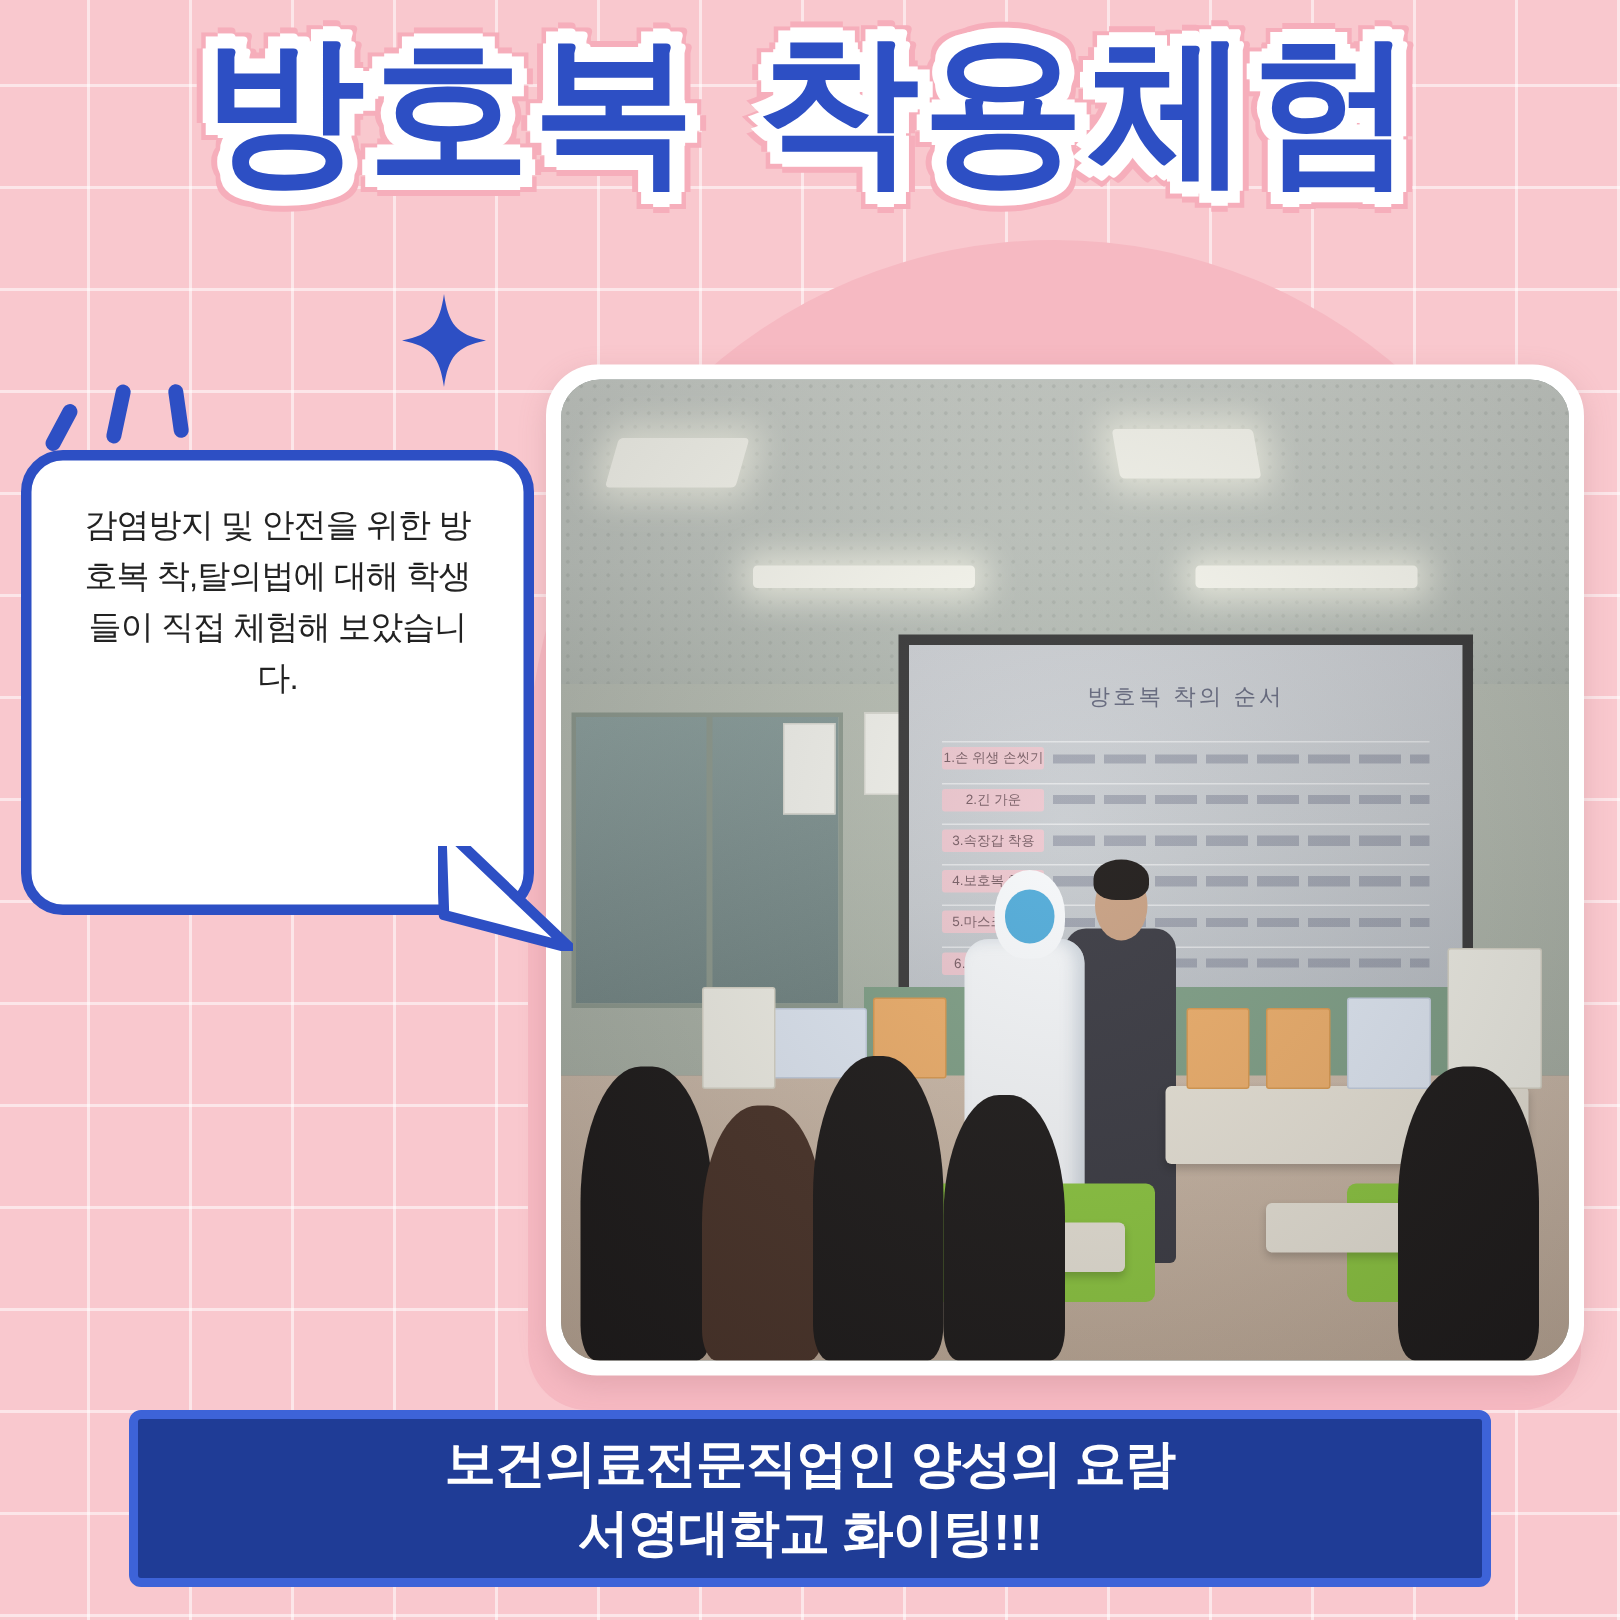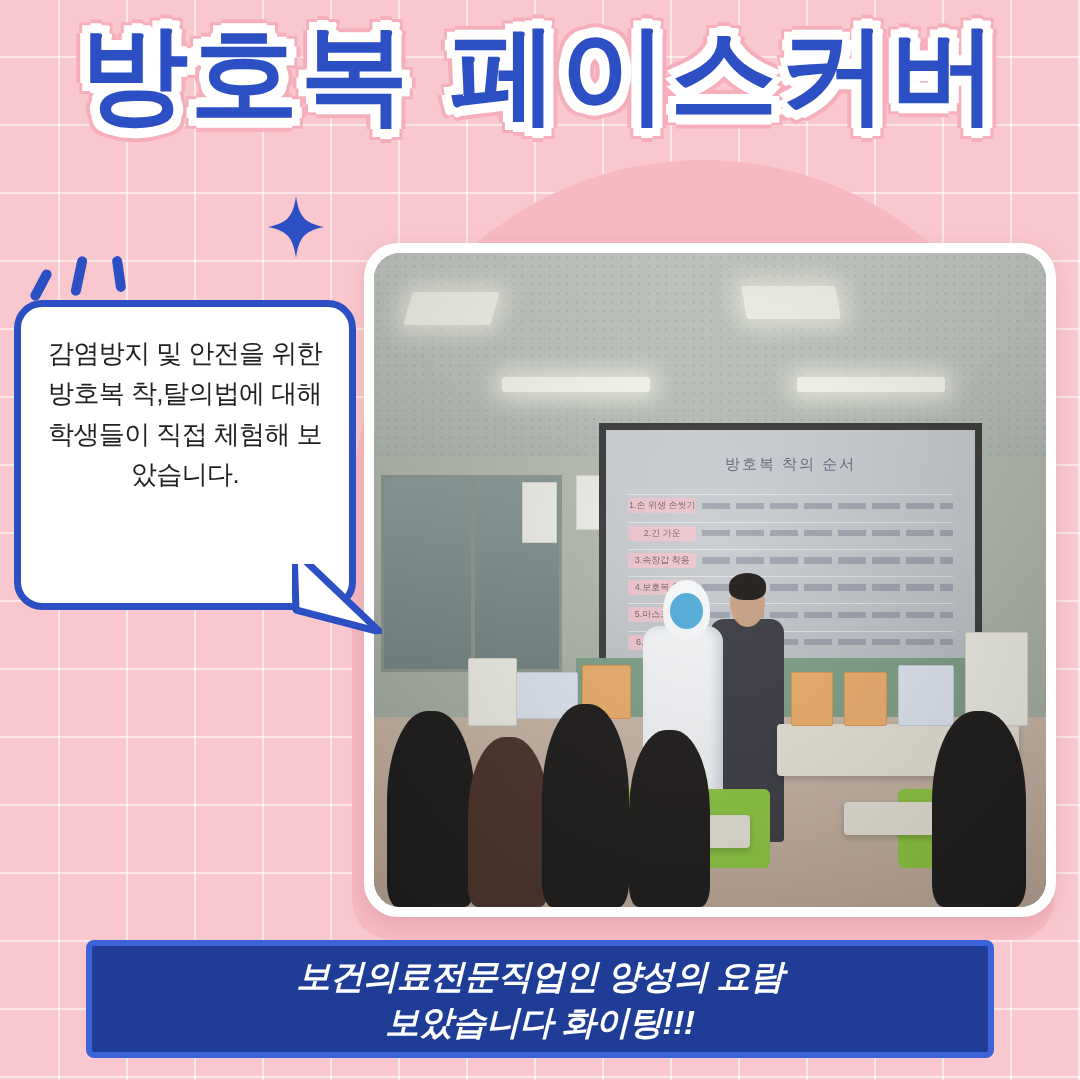--- a/index.html
+++ b/index.html
@@ -97,21 +97,21 @@
   .bubble-title {
     text-align: center;
     font-size: 29px;
     font-weight: 700;
     color: #1b1b1b;
     margin: 22px 0 24px 0;
     letter-spacing: -0.5px;
   }
   .bubble-body {
     text-align: center;
-    font-size: 26px;
+    font-size: 22px;
     line-height: 1.55;
     color: #222222;
     letter-spacing: -0.6px;
     padding: 0 4px;
   }
   .bubble-tail {
     position: absolute;
     left: 292px;
     top: 548px;
     width: 90px;
@@ -270,41 +270,40 @@
     background: #1f3c96;
     border: 6px solid #3d63d8;
     border-radius: 8px;
     box-sizing: border-box;
     z-index: 8;
     display: flex;
     flex-direction: column;
     align-items: center;
     justify-content: center;
     gap: 4px;
-    font-style: italic;
   }
   .footer-line {
     color: #ffffff;
     font-size: 34px;
     font-weight: 700;
     letter-spacing: -0.5px;
     text-align: center;
     line-height: 1.25;
   }
 </style>
 </head>
 <body>
 
 <div class="card">
 
   <div class="grid-bg"></div>
   <div class="arch"></div>
 
   <div class="title-wrap">
-    <div class="title">방호복 페이스커버</div>
+    <div class="title">방호복 착용체험</div>
   </div>
 
   <div class="sparkle">
     <svg viewBox="0 0 56 62" width="56" height="62" aria-hidden="true">
       <path d="M28 0 C31 20 36 27 56 31 C36 35 31 42 28 62 C25 42 20 35 0 31 C20 27 25 20 28 0 Z" fill="#2d4fc4"></path>
     </svg>
   </div>
 
   <div class="bubble-sparks">
     <svg viewBox="0 0 120 60" width="120" height="60" aria-hidden="true">
@@ -401,16 +400,16 @@
       <div class="ph-person ph-hair-dark" style="left:25%;top:69%;width:13%;height:31%;"></div>
       <div class="ph-person ph-hair-dark" style="left:38%;top:73%;width:12%;height:27%;"></div>
       <div class="ph-person ph-hair-dark" style="left:83%;top:70%;width:14%;height:30%;"></div>
 
       <div class="ph-shade"></div>
     </div>
   </div>
 
   <div class="footer">
     <div class="footer-line">보건의료전문직업인 양성의 요람</div>
-    <div class="footer-line">보았습니다 화이팅!!!</div>
+    <div class="footer-line">서영대학교 화이팅!!!</div>
   </div>
 
 </div>
 
 </body></html>

